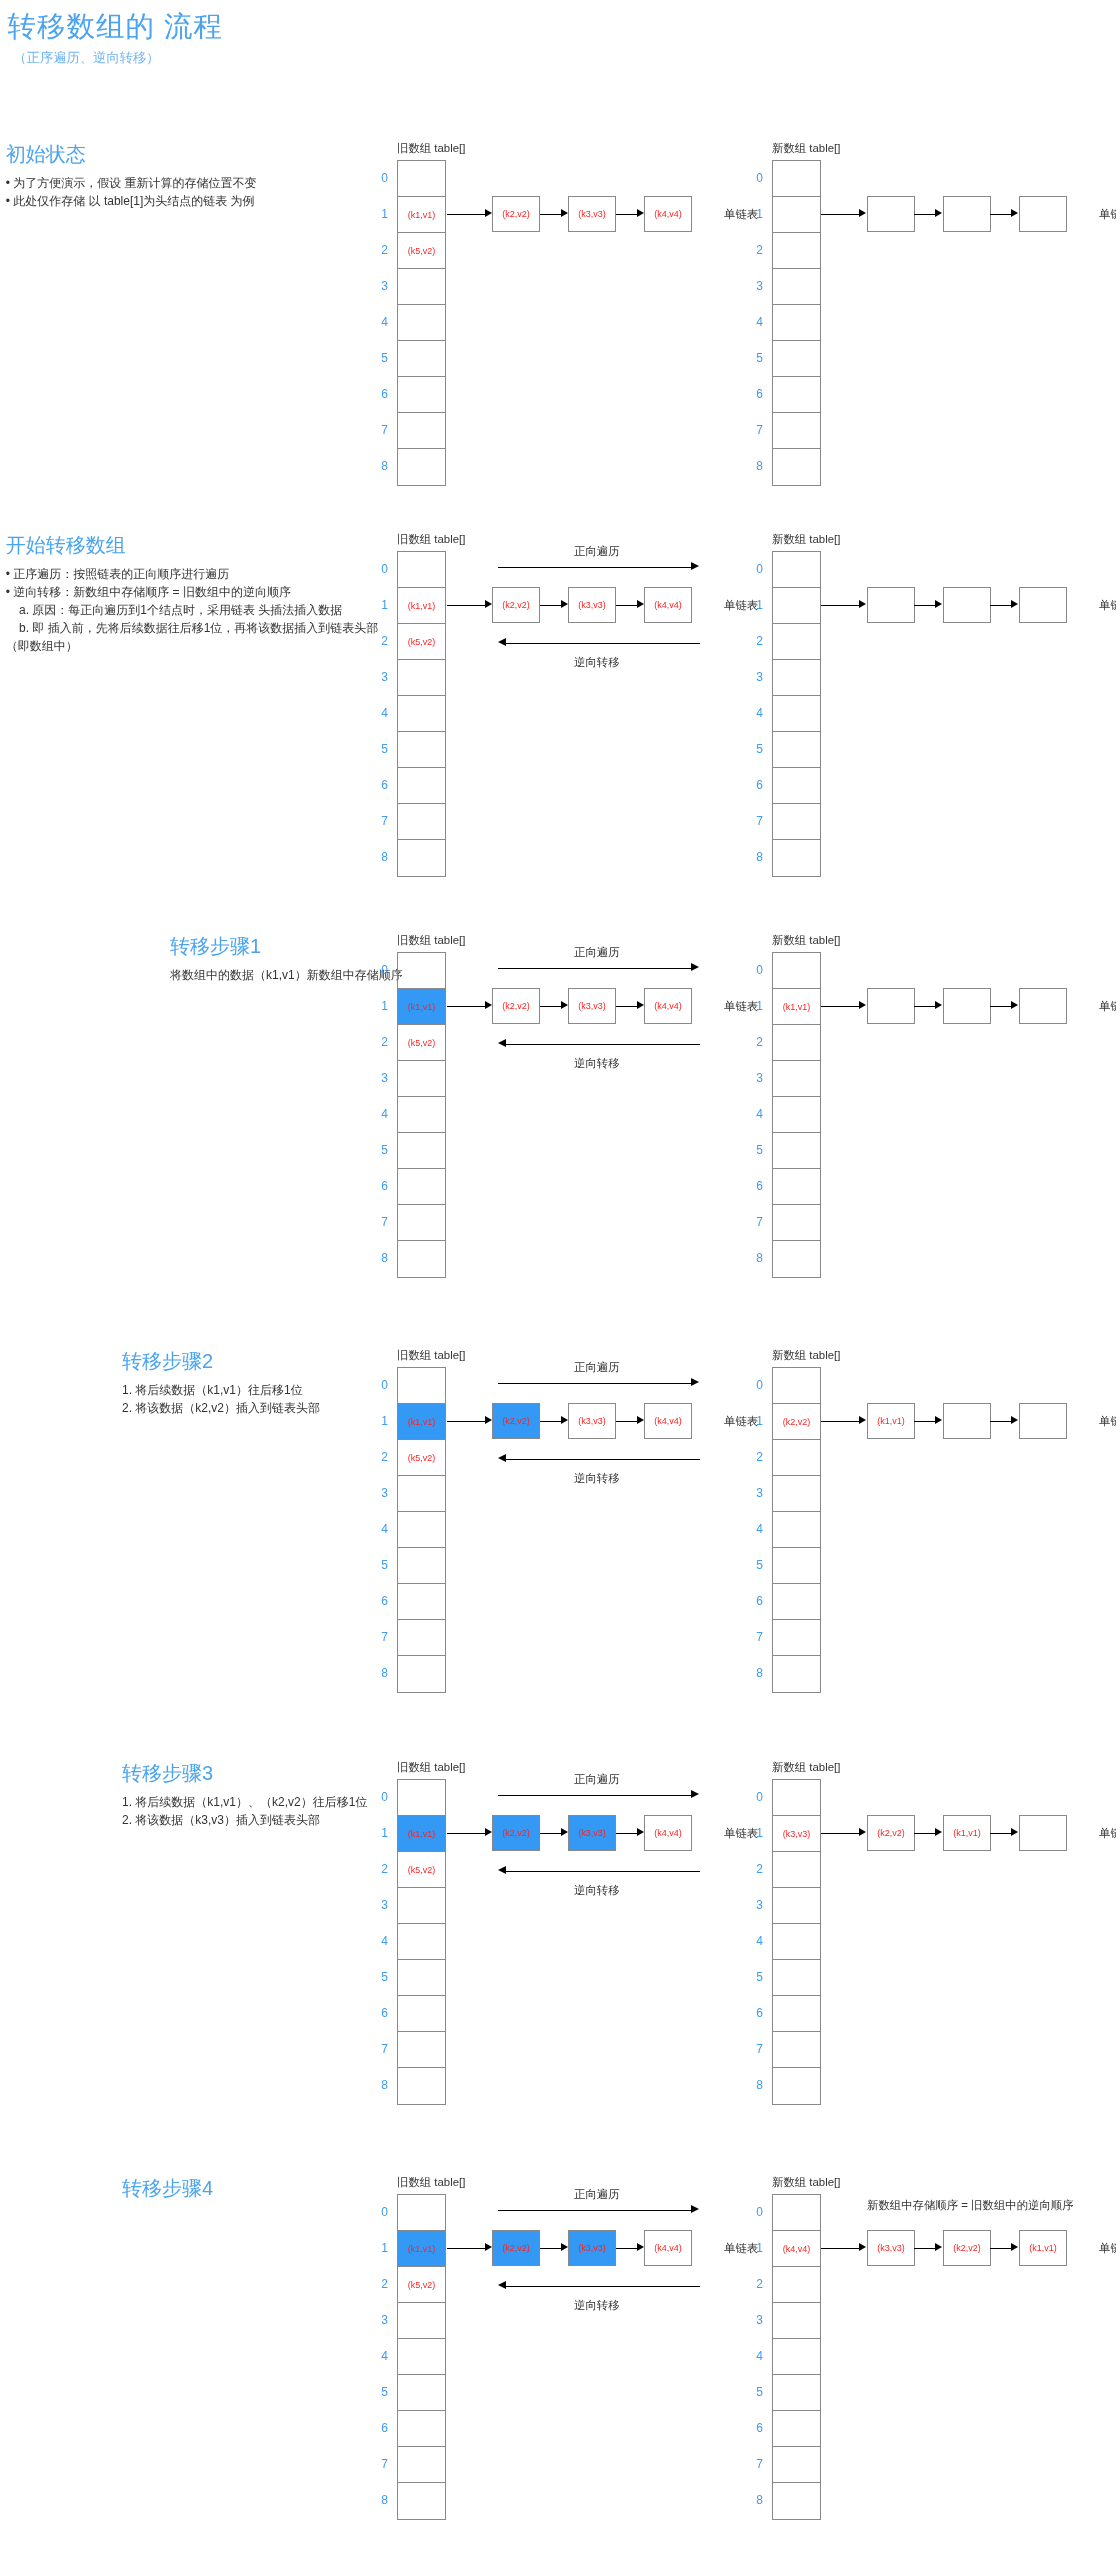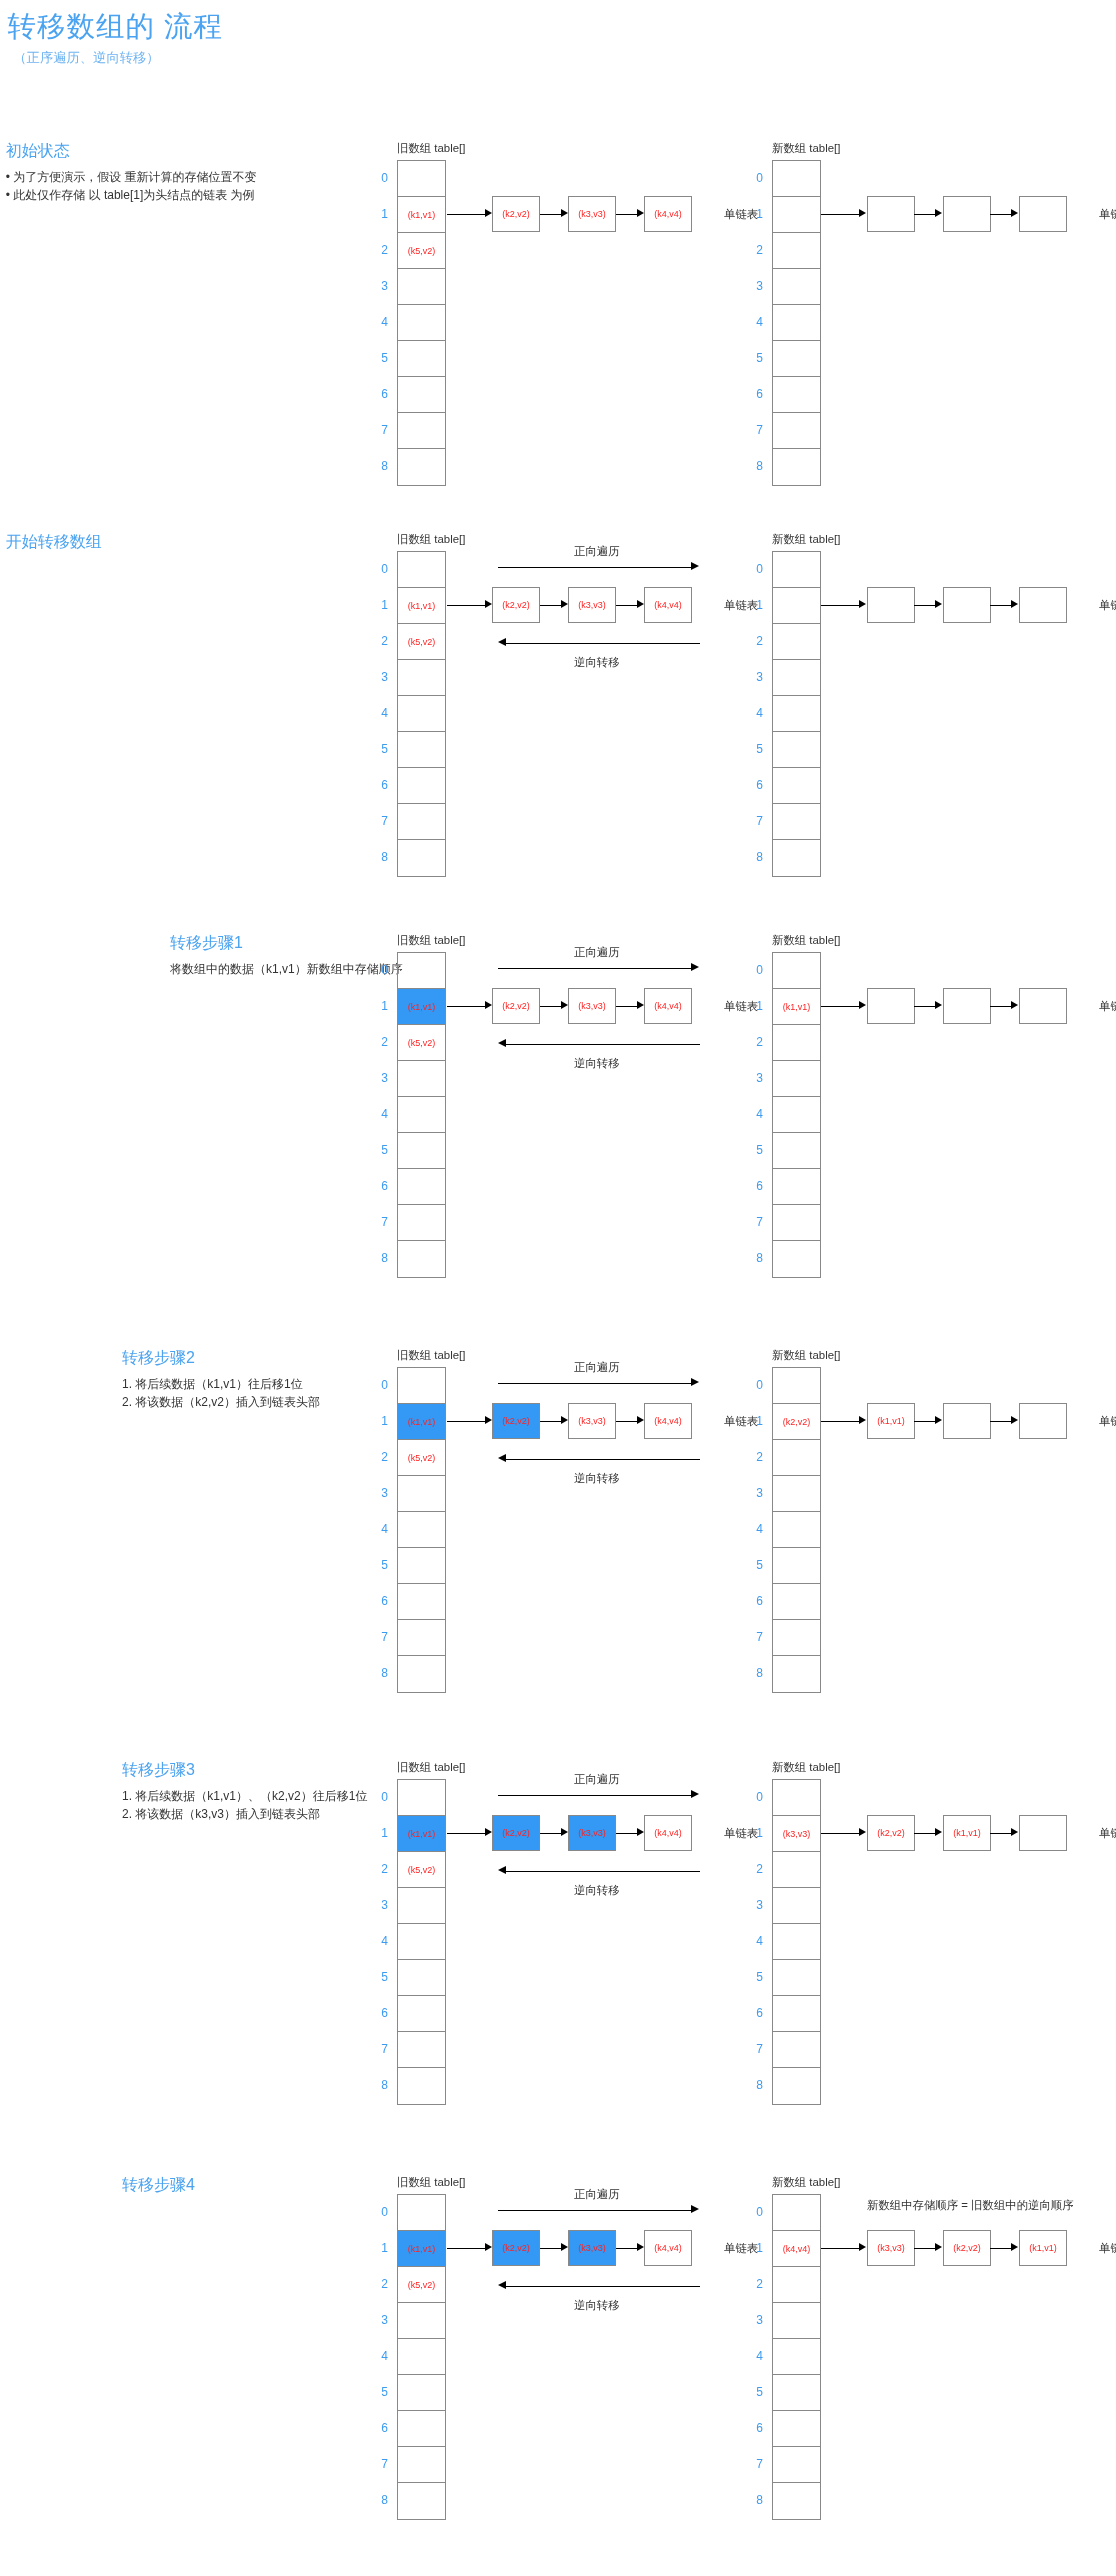--- a/index.html
+++ b/index.html
@@ -18,21 +18,21 @@
   }
   .page-subtitle {
     position:absolute; left:13.3px; top:49px;
     font-size:13.3px; color:#6fb4f2;
   }
 
   
   .section { position:absolute; left:0; width:1117px; }
   .sec-text { position:absolute; }
   .sec-head {
-    font-size:16px; color:#4aa3f0; margin:0 0 5.7px 0; font-weight:400;
+    font-size:20px; color:#4aa3f0; margin:0 0 5.7px 0; font-weight:400;
     white-space:nowrap;
   }
   .sec-lines { font-size:12px; color:#333; line-height:18px; }
   .sec-lines .li { white-space:nowrap; }
   .indent { padding-left:13.3px; }
 
   
   .arr-wrap { position:absolute; }
   .arr-label { font-size:11.4px; color:#333; position:absolute; top:-19px; left:0; white-space:nowrap; }
   .arr-idxcol { position:absolute; left:-21px; top:0; width:17px; }
@@ -212,20 +212,27 @@
       <div class="ll-line" style="left: 990px; top: 73px; width: 22px;"></div>
       <div class="ll-head" style="left: 1011px; top: 68px;"></div>
       <div class="node" style="left: 1019px; top: 55px;">
         <span></span>
       </div>
       <div class="ll-tag" style="left: 1099px; top: 66px;">单链表</div>
     </div>
     <div class="section" style="top: 532px;">
       <div class="sec-text" style="left: 5.7px; top: 0px; width: 380px;">
         <div class="sec-head">开始转移数组</div>
+        <div class="sec-lines">
+          <div class="li">• 正序遍历：按照链表的正向顺序进行遍历</div>
+          <div class="li">• 逆向转移：新数组中存储顺序 = 旧数组中的逆向顺序</div>
+          <div class="li indent">a. 原因：每正向遍历到1个结点时，采用链表 头插法插入数据</div>
+          <div class="li indent">b. 即 插入前，先将后续数据往后移1位，再将该数据插入到链表头部</div>
+          <div class="li">（即数组中）</div>
+        </div>
       </div>
       <div class="arr-wrap" style="left: 397px; top: 19px;">
         <div class="arr-label">旧数组 table[]</div>
         <div class="arr-idxcol">
           <div class="arr-idx">0</div>
           <div class="arr-idx">1</div>
           <div class="arr-idx">2</div>
           <div class="arr-idx">3</div>
           <div class="arr-idx">4</div>
           <div class="arr-idx">5</div>

